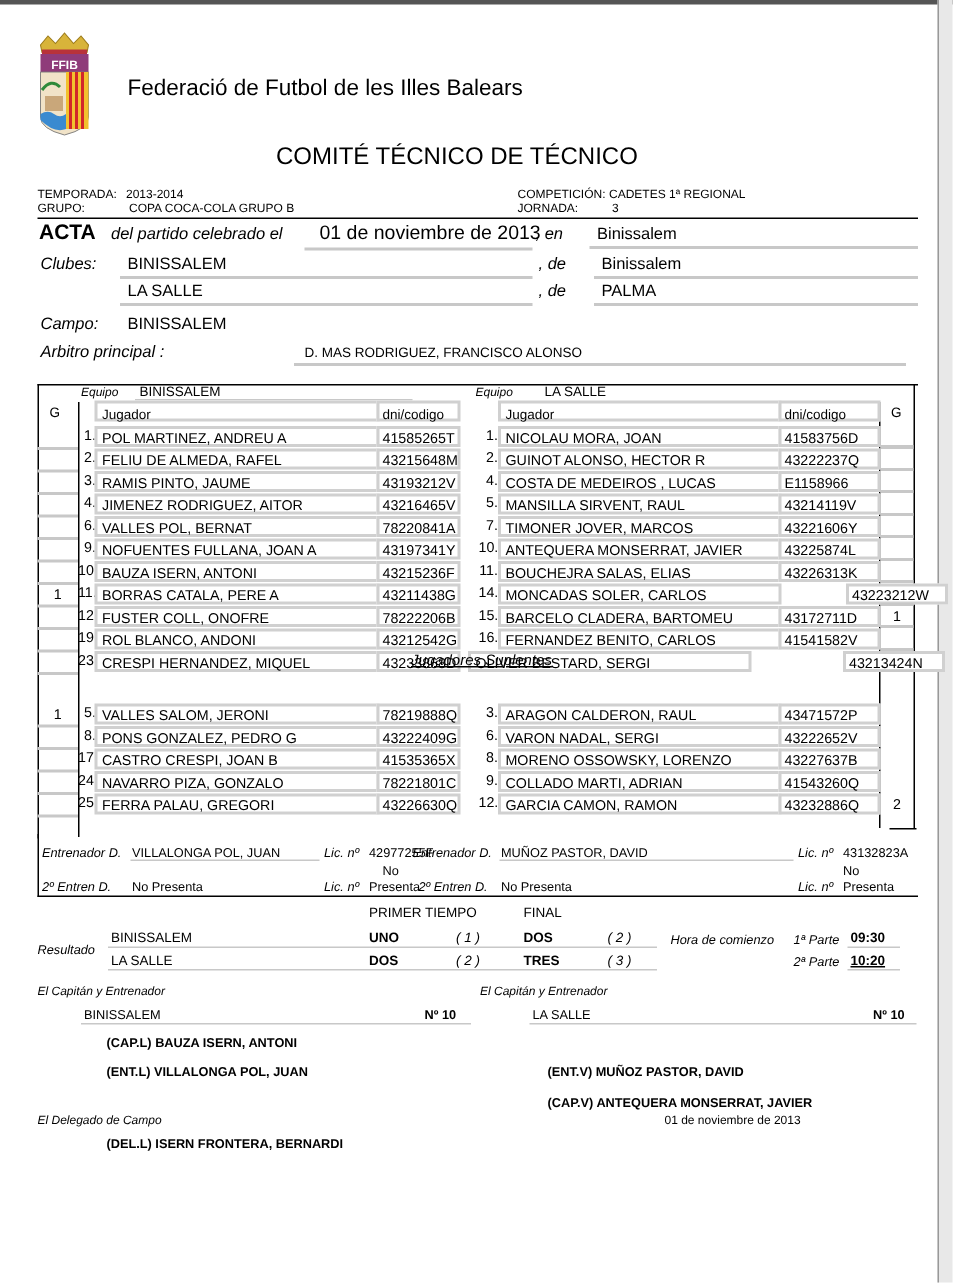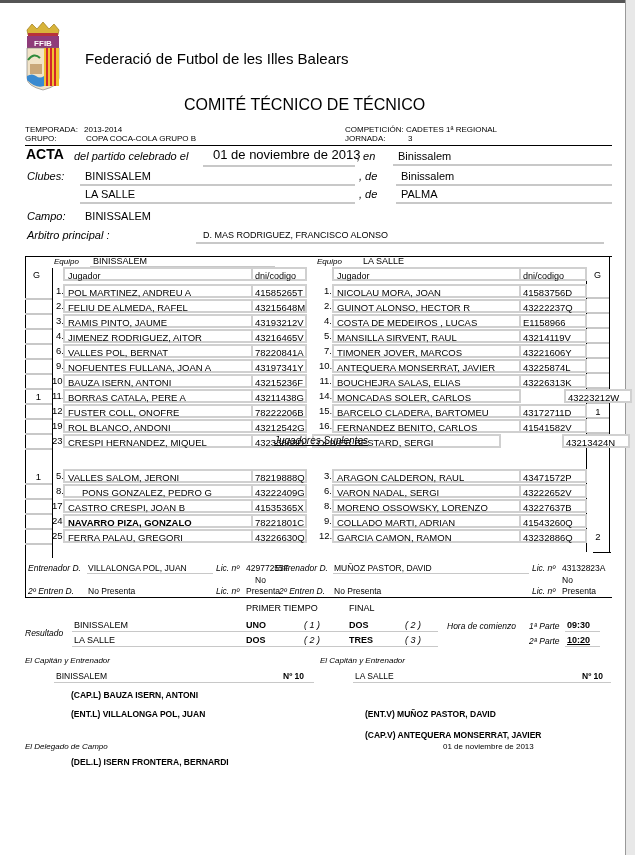--- a/index.html
+++ b/index.html
@@ -220,31 +220,31 @@
 
 <div>
   <div class="gbox" style="left:25px;top:469px;width:27px;height:14px;"></div>
   <div class="gcell" style="left:25px;top:470px;width:27px;">1</div>
   <div class="abs num" style="left:52px;top:470px;width:12px;font-size:9.5px;">5.</div>
   <div class="cell" style="left:63px;top:469px;width:190px;padding-left:3px;">VALLES SALOM, JERONI</div>
   <div class="cell" style="left:251px;top:469px;width:56px;padding-left:2px;">78219888Q</div>
 
   <div class="gbox" style="left:25px;top:484px;width:27px;height:14px;"></div>
   <div class="abs num" style="left:52px;top:485px;width:12px;font-size:9.5px;">8.</div>
-  <div class="cell" style="left:63px;top:484px;width:190px;padding-left:17px;">PONS GONZALEZ, PEDRO G</div>
+  <div class="cell" style="left:63px;top:484px;width:190px;padding-left:3px;">PONS GONZALEZ, PEDRO G</div>
   <div class="cell" style="left:251px;top:484px;width:56px;padding-left:2px;">43222409G</div>
 
   <div class="gbox" style="left:25px;top:499px;width:27px;height:14px;"></div>
   <div class="abs num" style="left:52px;top:500px;width:12px;font-size:9.5px;">17.</div>
   <div class="cell" style="left:63px;top:499px;width:190px;padding-left:3px;">CASTRO CRESPI, JOAN B</div>
   <div class="cell" style="left:251px;top:499px;width:56px;padding-left:2px;">41535365X</div>
 
   <div class="gbox" style="left:25px;top:514px;width:27px;height:14px;"></div>
   <div class="abs num" style="left:52px;top:515px;width:12px;font-size:9.5px;">24.</div>
-  <div class="cell" style="left:63px;top:514px;width:190px;padding-left:3px;font-weight:bold;">NAVARRO PIZA, GONZALO</div>
+  <div class="cell" style="left:63px;top:514px;width:190px;padding-left:3px;">NAVARRO PIZA, GONZALO</div>
   <div class="cell" style="left:251px;top:514px;width:56px;padding-left:2px;">78221801C</div>
 
   <div class="gbox" style="left:25px;top:529px;width:27px;height:14px;"></div>
   <div class="abs num" style="left:52px;top:530px;width:12px;font-size:9.5px;">25.</div>
   <div class="cell" style="left:63px;top:529px;width:190px;padding-left:3px;">FERRA PALAU, GREGORI</div>
   <div class="cell" style="left:251px;top:529px;width:56px;padding-left:2px;">43226630Q</div>
 </div>
 
 <div>
   <div class="abs num" style="left:319px;top:470px;width:13px;font-size:9.5px;">3.</div>

